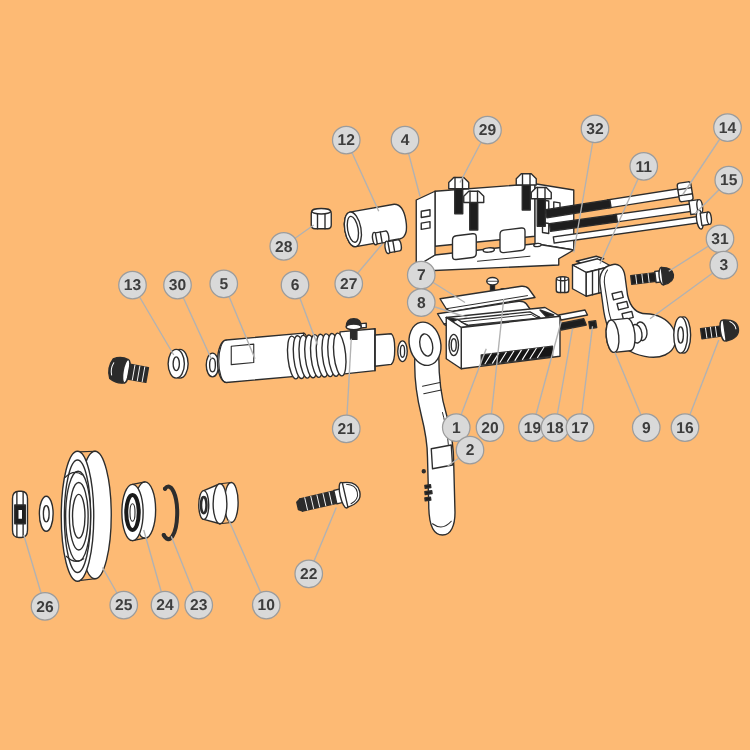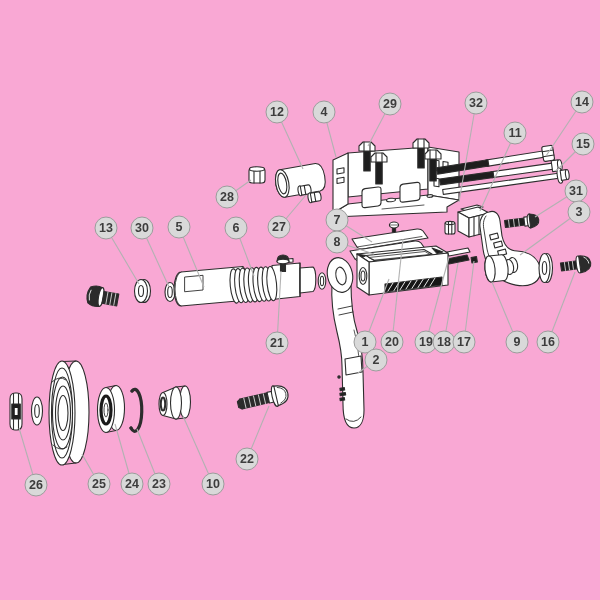--- a/index.html
+++ b/index.html
@@ -1,16 +1,16 @@
 <!DOCTYPE html>
 <html><head>
 <meta charset="utf-8">
 <style>
   html,body{margin:0;padding:0;background:#ffffff;width:600px;height:600px;overflow:hidden;}
-  #stage{width:600px;height:600px;position:relative;background:#f9a8d4;}
+  #stage{width:600px;height:600px;position:relative;background:#fdba74;}
   svg{display:block;}
   .callout-num{font:700 12.5px "Liberation Sans", sans-serif;}
 </style>
 </head>
 <body>
 
 <div id="stage">
 <svg id="diagram-svg" width="600" height="600" viewBox="0 0 600 600">
 
   <g id="parts" stroke="#2d2d2d" stroke-width="1.1" fill="#ffffff" stroke-linejoin="round" stroke-linecap="round">

